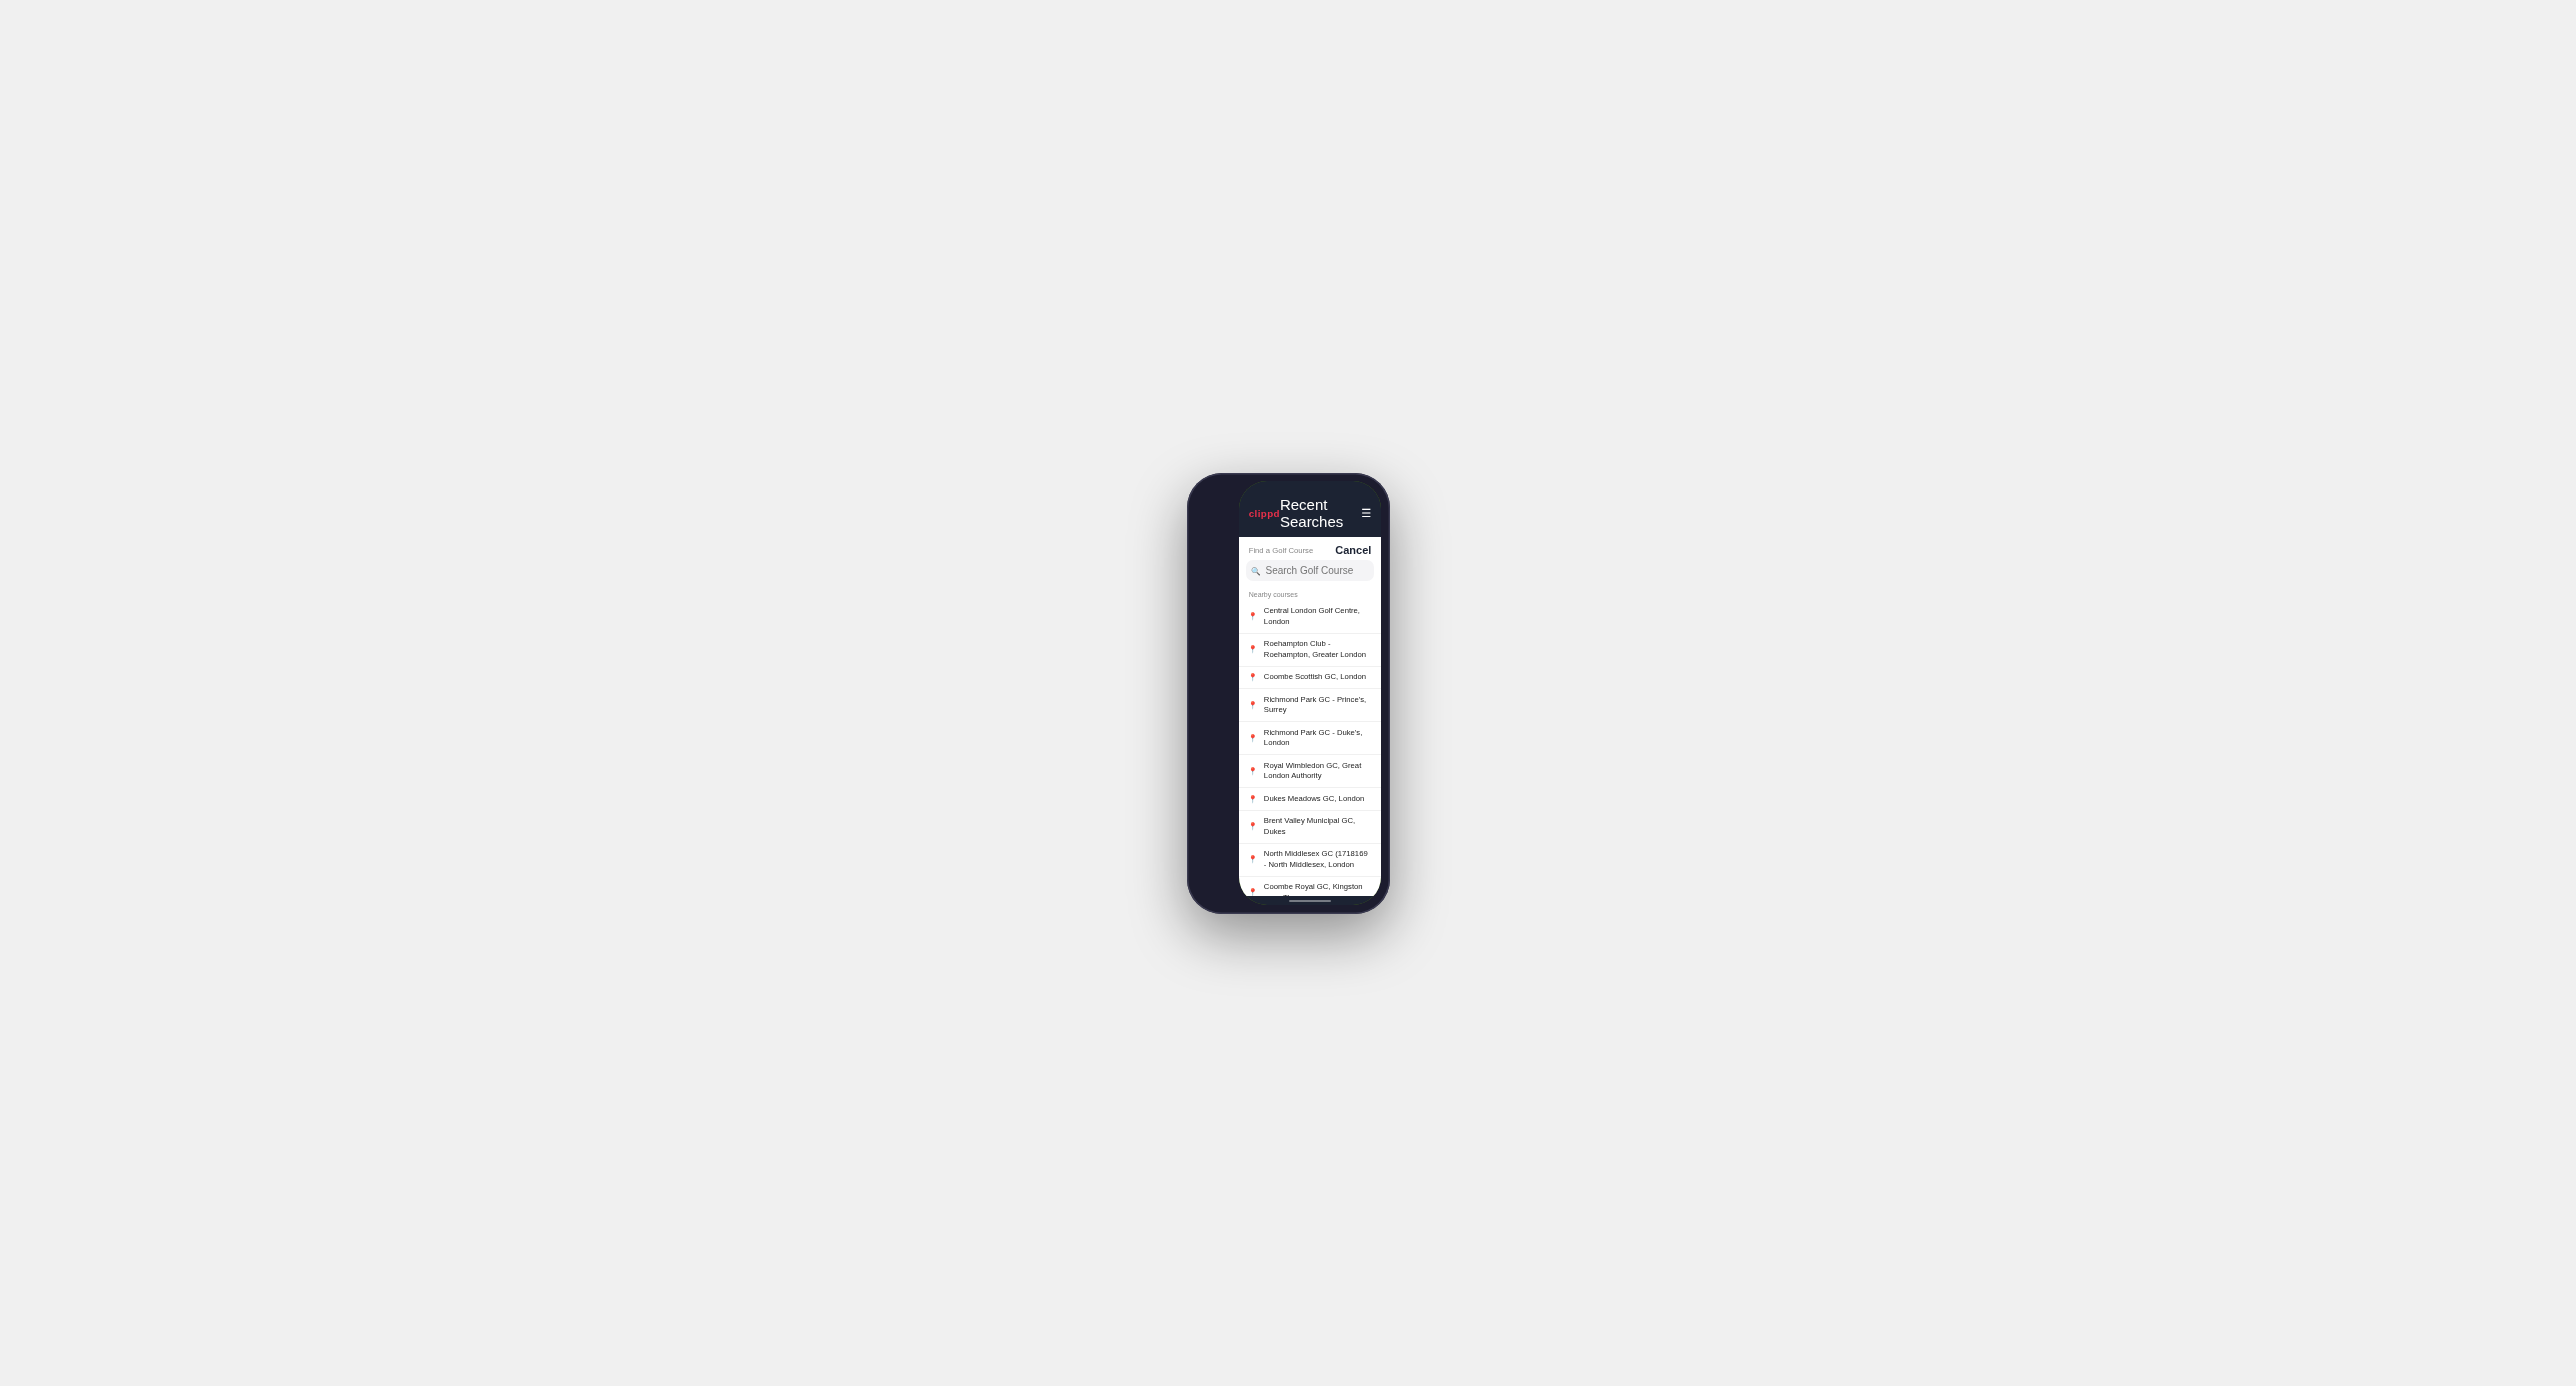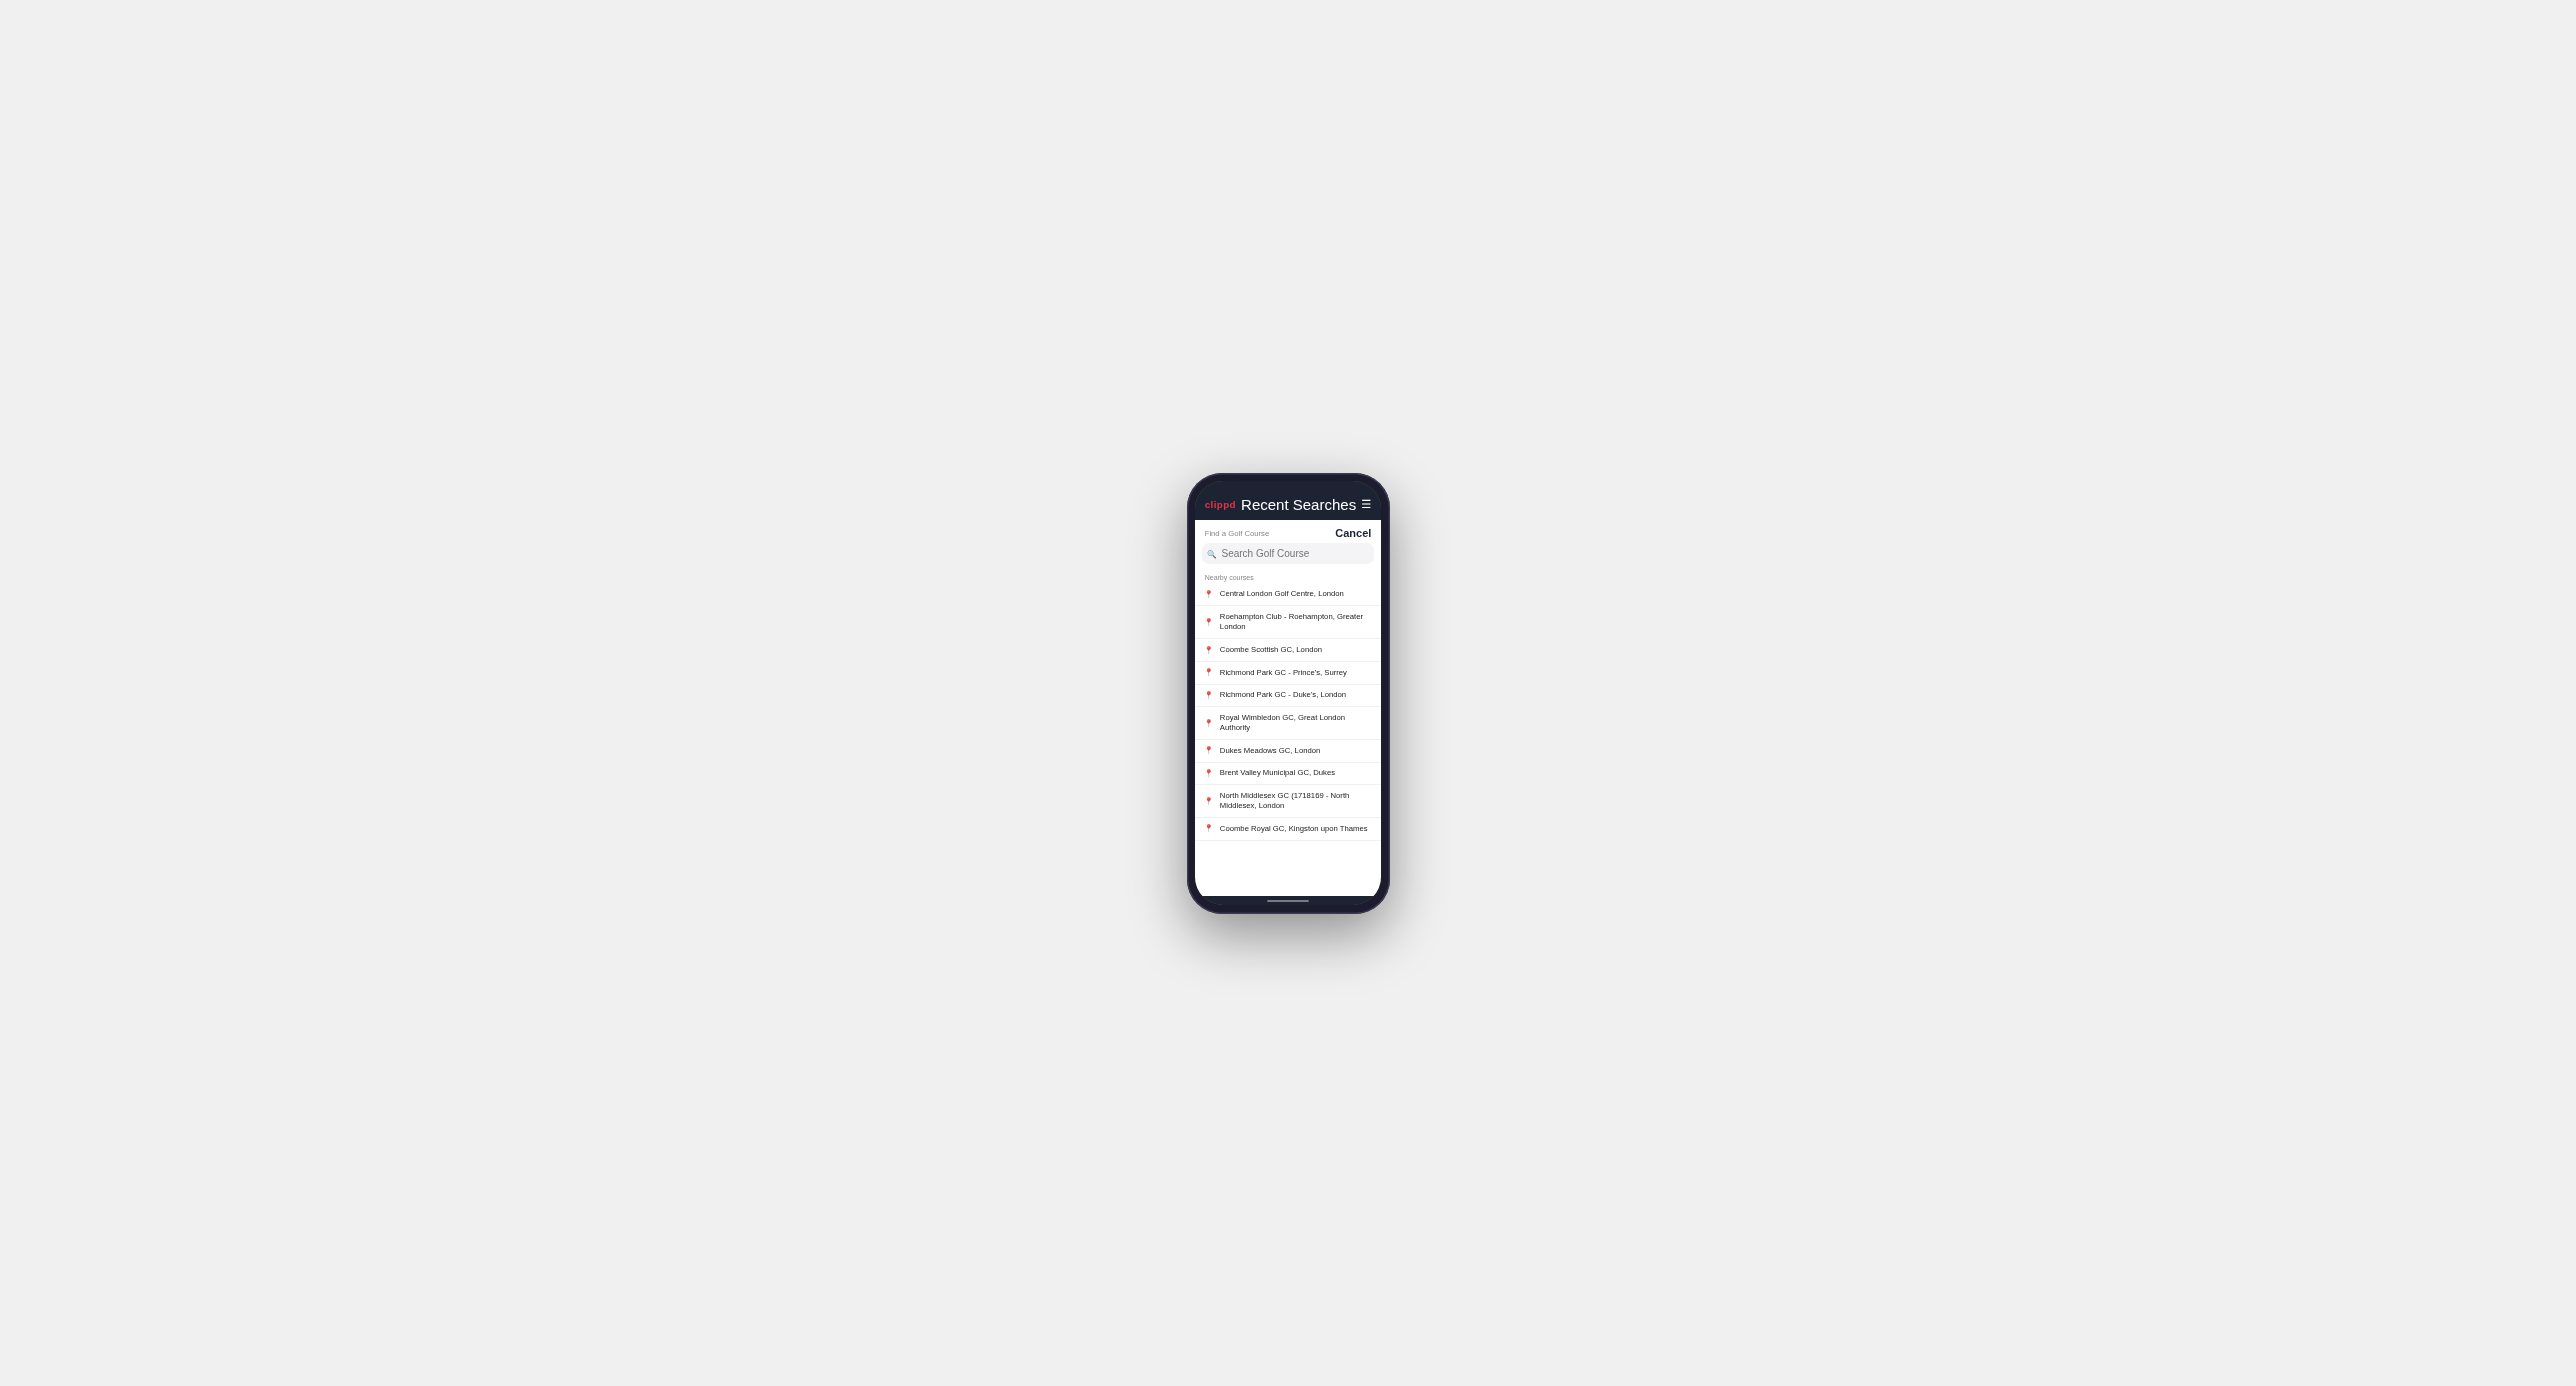--- a/index.html
+++ b/index.html
@@ -24,20 +24,21 @@
       flex-direction: column;
     }
 
     .phone-screen {
       flex: 1;
       background: #4d7c0f;
       border-radius: 28px;
       overflow: hidden;
       display: flex;
       flex-direction: column;
+      margin-left: 44px;
     }
 
     .status-bar {
       height: 8.4px;
       background: #1c2333;
     }
 
     .top-bar {
       background: #1c2333;
       padding: 7px 9.8px;

